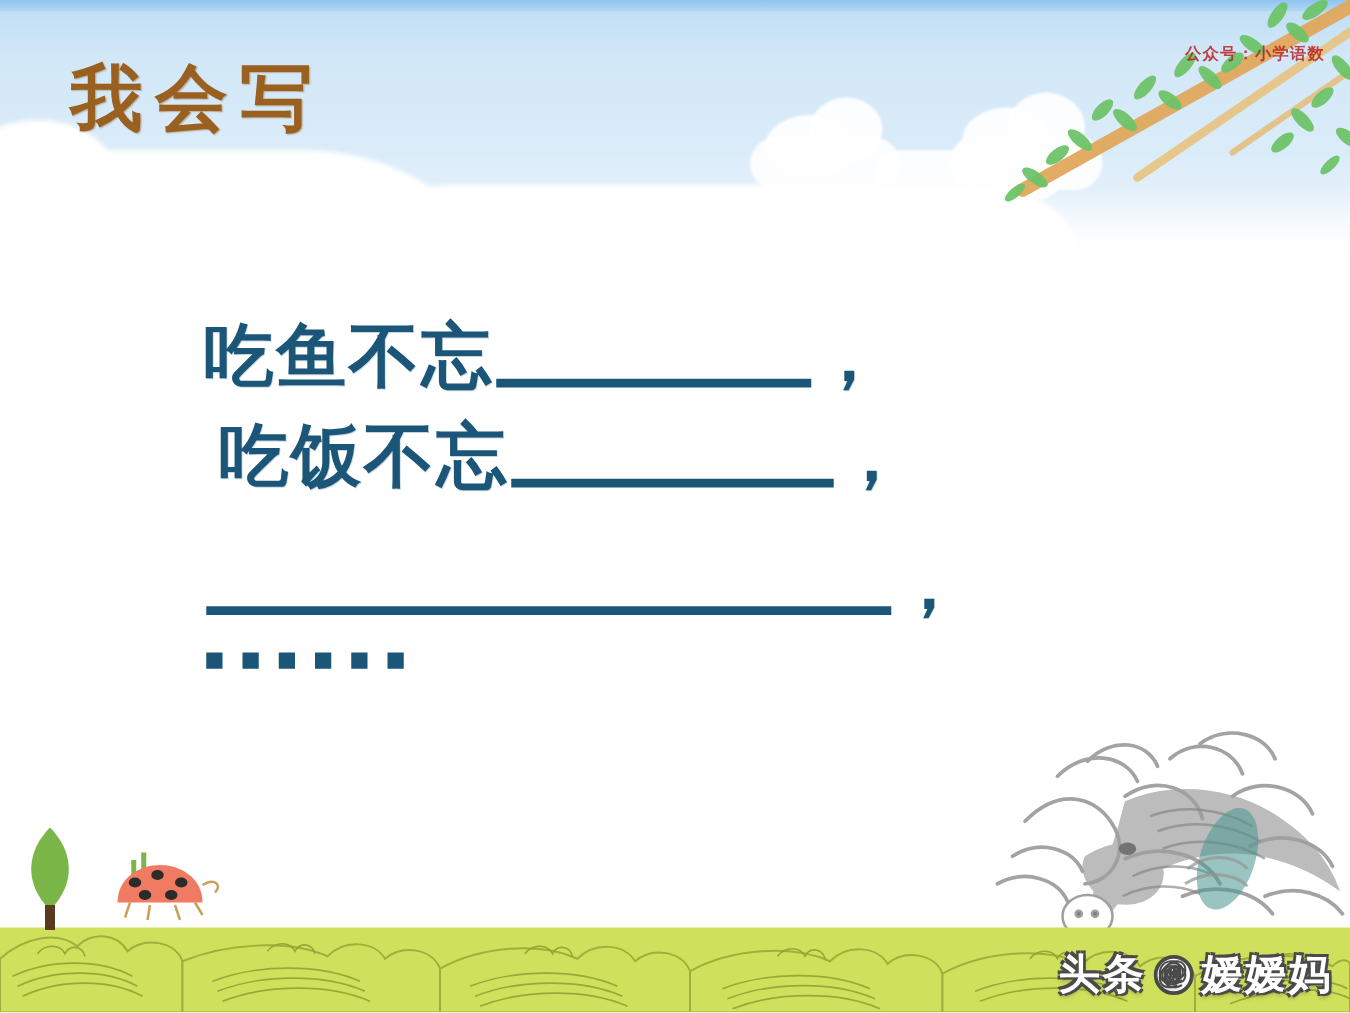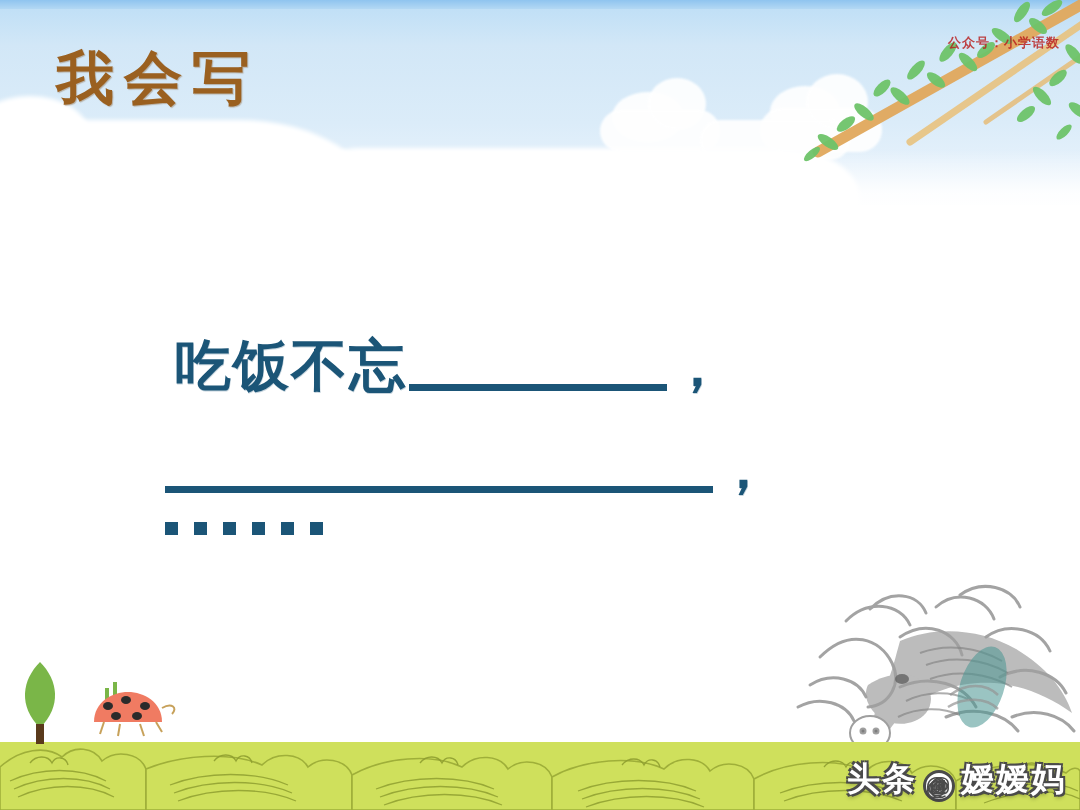--- a/index.html
+++ b/index.html
@@ -127,21 +127,21 @@
   
   .wm-bot {
     position:absolute; right:14px; bottom:8px;
     font-family:"Liberation Sans", sans-serif;
     font-size:33px; font-weight:700; color:#ffffff;
     letter-spacing:2px;
     text-shadow:
       -2px -2px 0 #4a4a4a, 2px -2px 0 #4a4a4a,
       -2px  2px 0 #4a4a4a, 2px  2px 0 #4a4a4a,
        0    3px 4px rgba(0,0,0,.35);
-    display:flex; align-items:flex-end; gap:6px;
+    display:flex; align-items:center; gap:6px;
     white-space:nowrap;
   }
   .wm-at {
     display:inline-flex; align-items:center; justify-content:center;
     width:32px; height:32px; border-radius:50%;
     border:3px solid #4a4a4a; background:#fff; color:#4a4a4a;
     font-size:21px; line-height:1; padding-bottom:2px;
   }
 </style>
 </head>
@@ -201,20 +201,23 @@
     </svg>
   </div>
 
   <div class="title">我会写</div>
 
   <div class="wm-top">公众号：小学语数</div>
 
   <div class="content">
 
 
+    <div class="line l2">
+      <span>吃鱼不忘</span><span class="blank blank-s"></span><span class="comma">，</span>
+    </div>
 
     <div class="line l3">
       <span>吃饭不忘</span><span class="blank blank-s2"></span><span class="comma">，</span>
     </div>
 
     <div class="line l4">
       <span class="blank blank-long"></span><span class="comma">，</span>
     </div>
 
     <div class="ellipsis" title="……">

